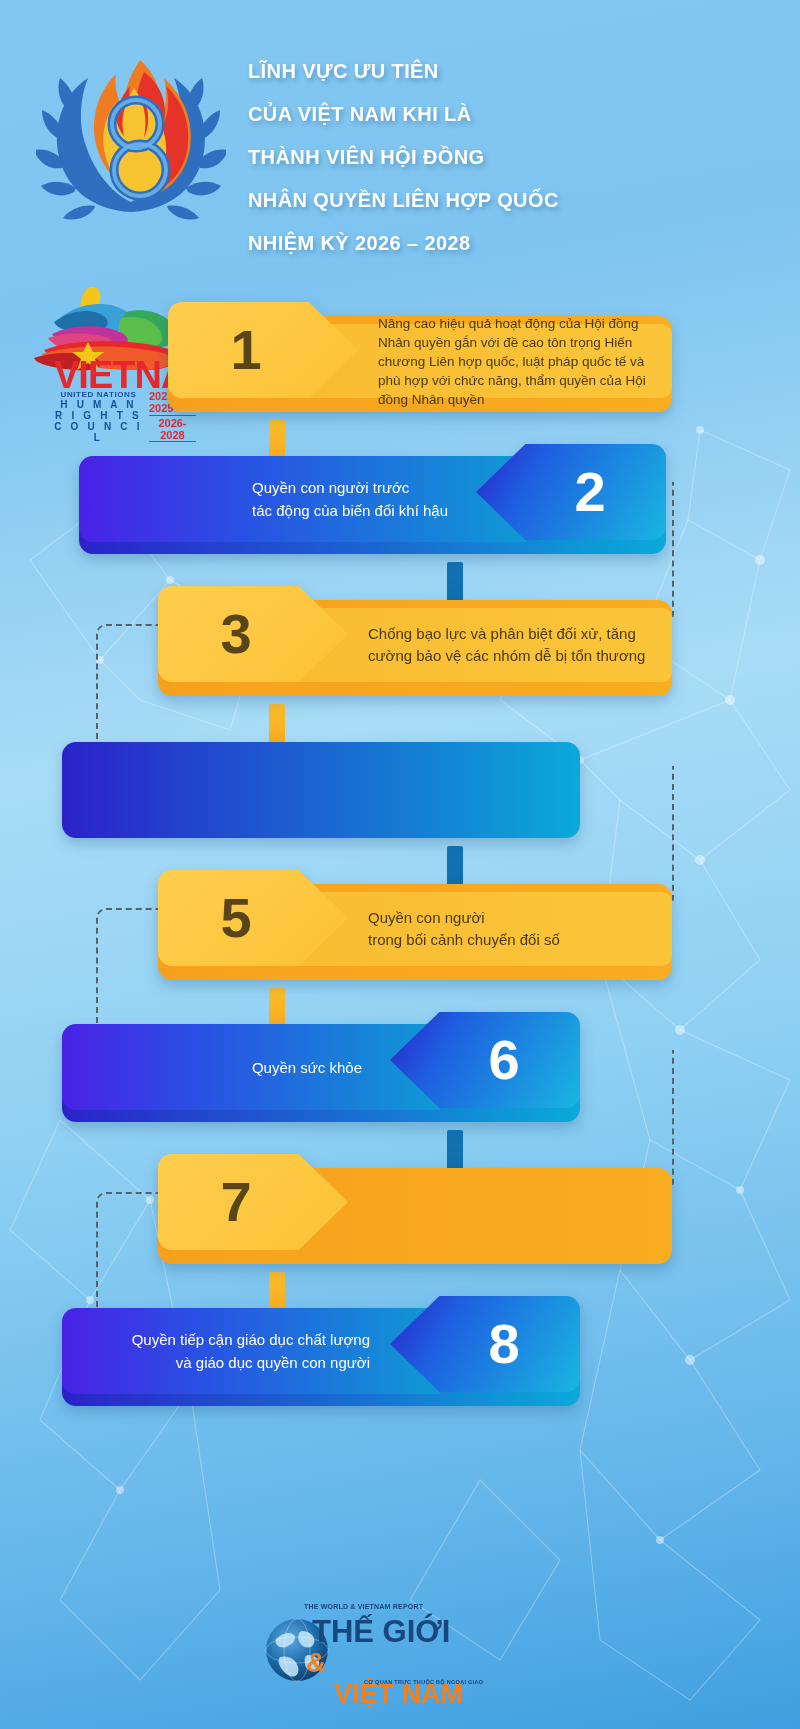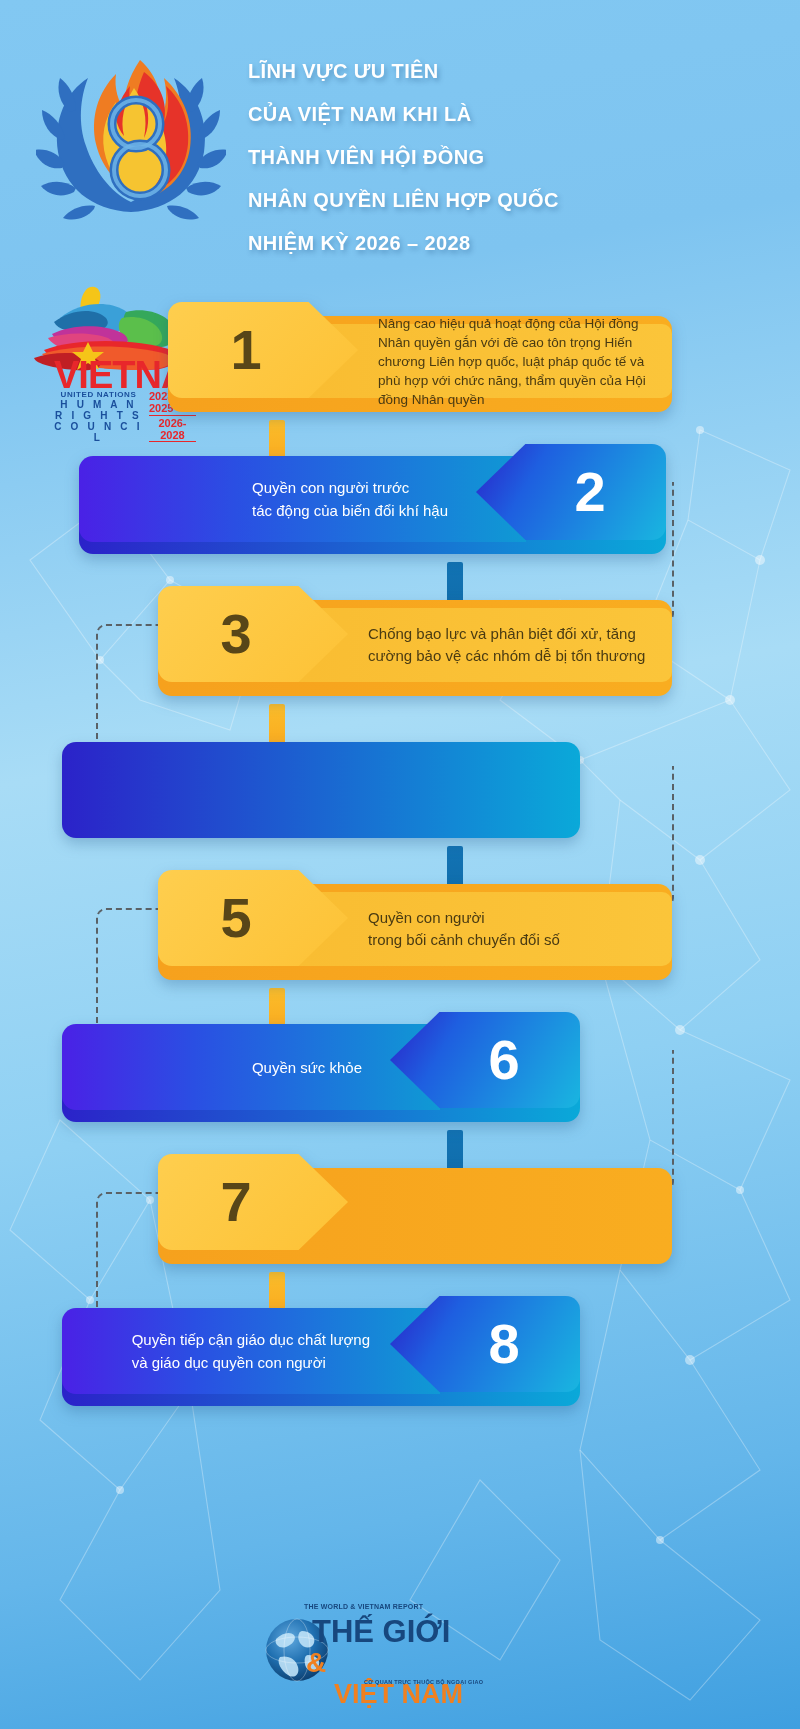--- a/index.html
+++ b/index.html
@@ -344,21 +344,21 @@
 
     <div class="card yellow" style="left:158px; top:874px; width:514px;">
       <div class="under"></div>
       <div class="body">
         <div class="y-num">
           <span>7</span>
         </div>
       </div>
     </div>
 
-    <div class="card blue" style="left:62px; top:1016px; width:518px;">
+    <div class="card blue" style="left:62px; top:1016px; width:518px;text-align:right;">
       <div class="under"></div>
       <div class="body">
         <div class="b-panel">
           <div class="txt" style="white-space:pre-line;padding-right:70px;">Quyền tiếp cận giáo dục chất lượng
 và giáo dục quyền con người</div>
         </div>
         <div class="b-num">
           <span>8</span>
         </div>
       </div>

